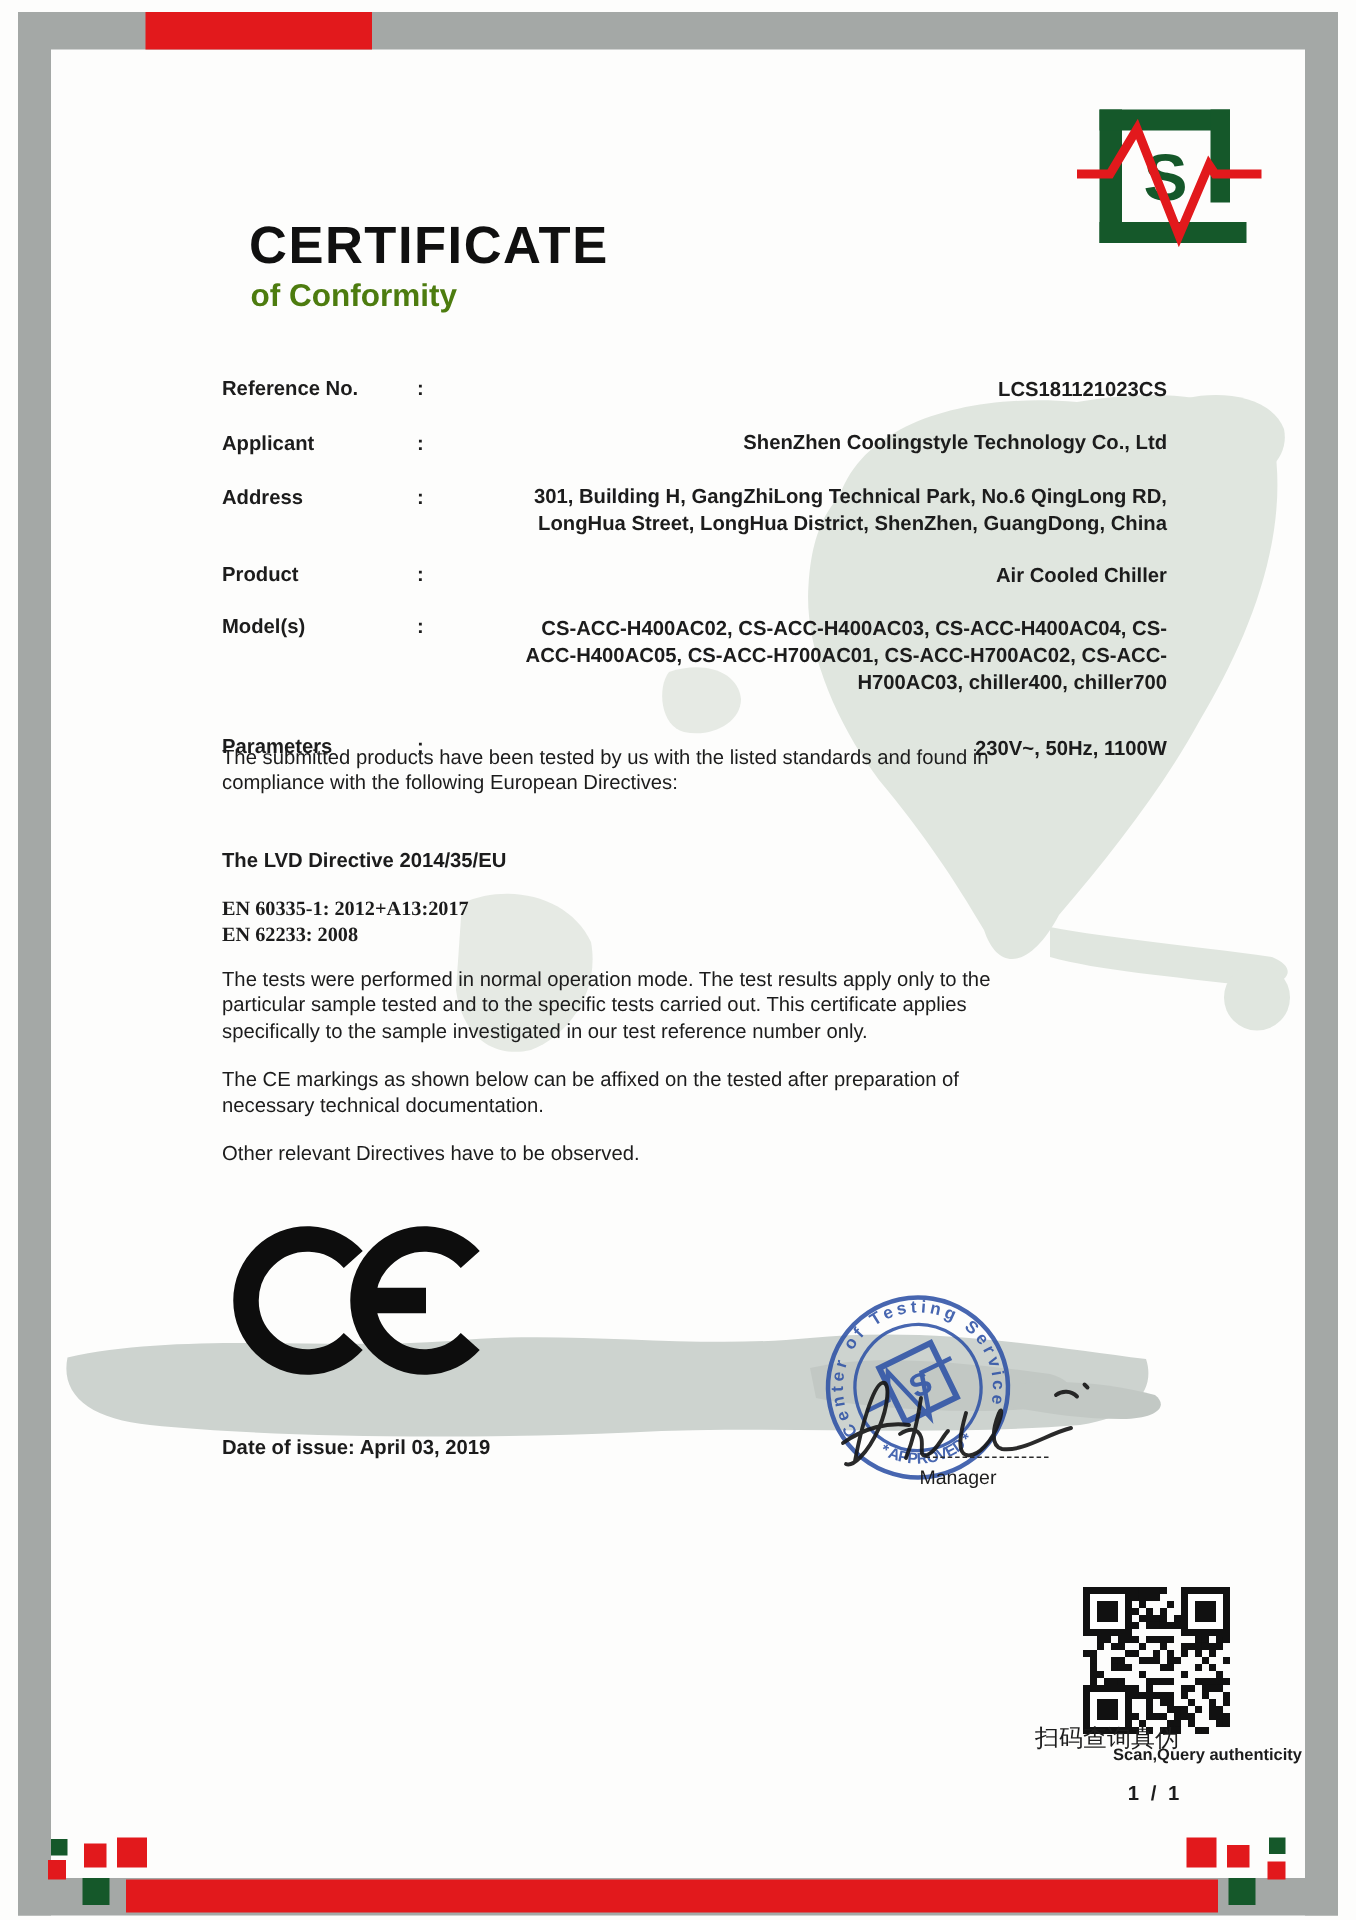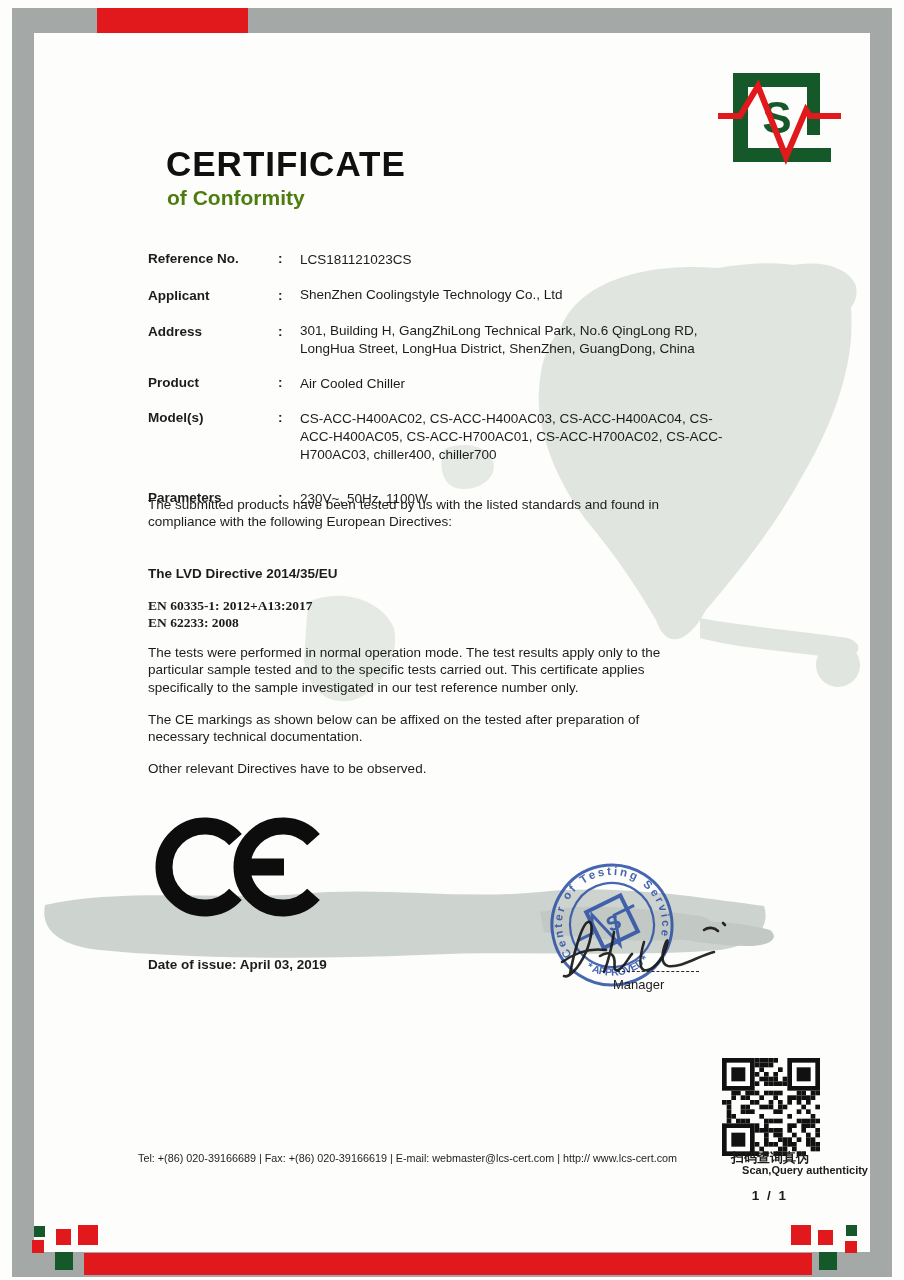--- a/index.html
+++ b/index.html
@@ -27,31 +27,31 @@
   }
   .subtitle {
     left:167px; top:186px;
     font-size:21px; font-weight:bold; color:#4d7c0f;
     z-index:5;
   }
   
   .row { left:148px; width:600px; z-index:5; }
   .row .lbl { position:absolute; left:0; top:0; width:120px; font-size:13.5px; font-weight:bold; }
   .row .col { position:absolute; left:130px; top:0; font-size:13.5px; font-weight:bold; }
-  .row .val { position:absolute; left:152px; top:0; width:478px; font-size:13.5px; font-weight:normal;
-              line-height:17.5px; white-space:pre-line; }
+  .row .val { position:absolute; left:152px; top:0; width:478px; font-size:13.5px; font-weight:bold;
+              line-height:17.5px; white-space:pre-line;text-align:right; }
   
   .para { left:148px; width:592px; font-size:13.5px; line-height:17.3px; white-space:pre-line; z-index:5; }
   .para.bold { font-weight:bold; }
   
   .date-line { left:148px; top:957px; font-size:13.5px; font-weight:bold; z-index:5; }
   .manager { left:613px; top:977px; font-size:13px; color:#1d1d1d; z-index:7; }
   .dashline { left:617px; top:971px; width:82px; border-top:1.6px dashed #2a2a2a; z-index:7; }
   
-  .qr-zh { left:690px; top:1149px; width:160px; text-align:center; font-size:13px; font-weight:bold; z-index:5; }
+  .qr-zh { left:690px; top:1149px; width:160px; font-size:16px; font-weight:normal; z-index:5; }
   .qr-en { left:672px; top:1164px; width:196px; text-align:right; font-size:11px; font-weight:bold; z-index:5; }
   .page-ind { left:720px; top:1188px; width:100px; text-align:center; font-size:13.5px; font-weight:bold; letter-spacing:2px; z-index:5; }
   
   .footer { left:138px; top:1152px; width:560px; font-size:10.8px; line-height:13.2px; color:#1e1e1e; z-index:5; }
   .footer div { white-space:nowrap; }
   svg { display:block; }
   .z5 { z-index:5; } .z6 { z-index:6; } .z7 { z-index:7; }
 </style>
 </head>
 <body>
@@ -349,14 +349,13 @@
     <rect x="74.66666666666667" y="9.333333333333334" width="14" height="14" fill="#111"></rect>
     <rect x="0" y="65.33333333333334" width="32.66666666666667" height="32.66666666666667" fill="#111"></rect>
     <rect x="4.666666666666667" y="70" width="23.333333333333336" height="23.333333333333336" fill="#fff"></rect>
     <rect x="9.333333333333334" y="74.66666666666667" width="14" height="14" fill="#111"></rect>
   </svg>
 <div class="abs qr-zh">扫码查询真伪</div>
 <div class="abs qr-en">Scan,Query authenticity</div>
 <div class="abs page-ind">1 / 1</div>
 
 <div class="abs footer">
-  <div>Tel: +(86) 020-39166689  |  Fax: +(86) 020-39166619  |  E-mail: webmaster@lcs-cert.com  |  http:// www.lcs-cert.com</div>
 </div>
 
 </body></html>

